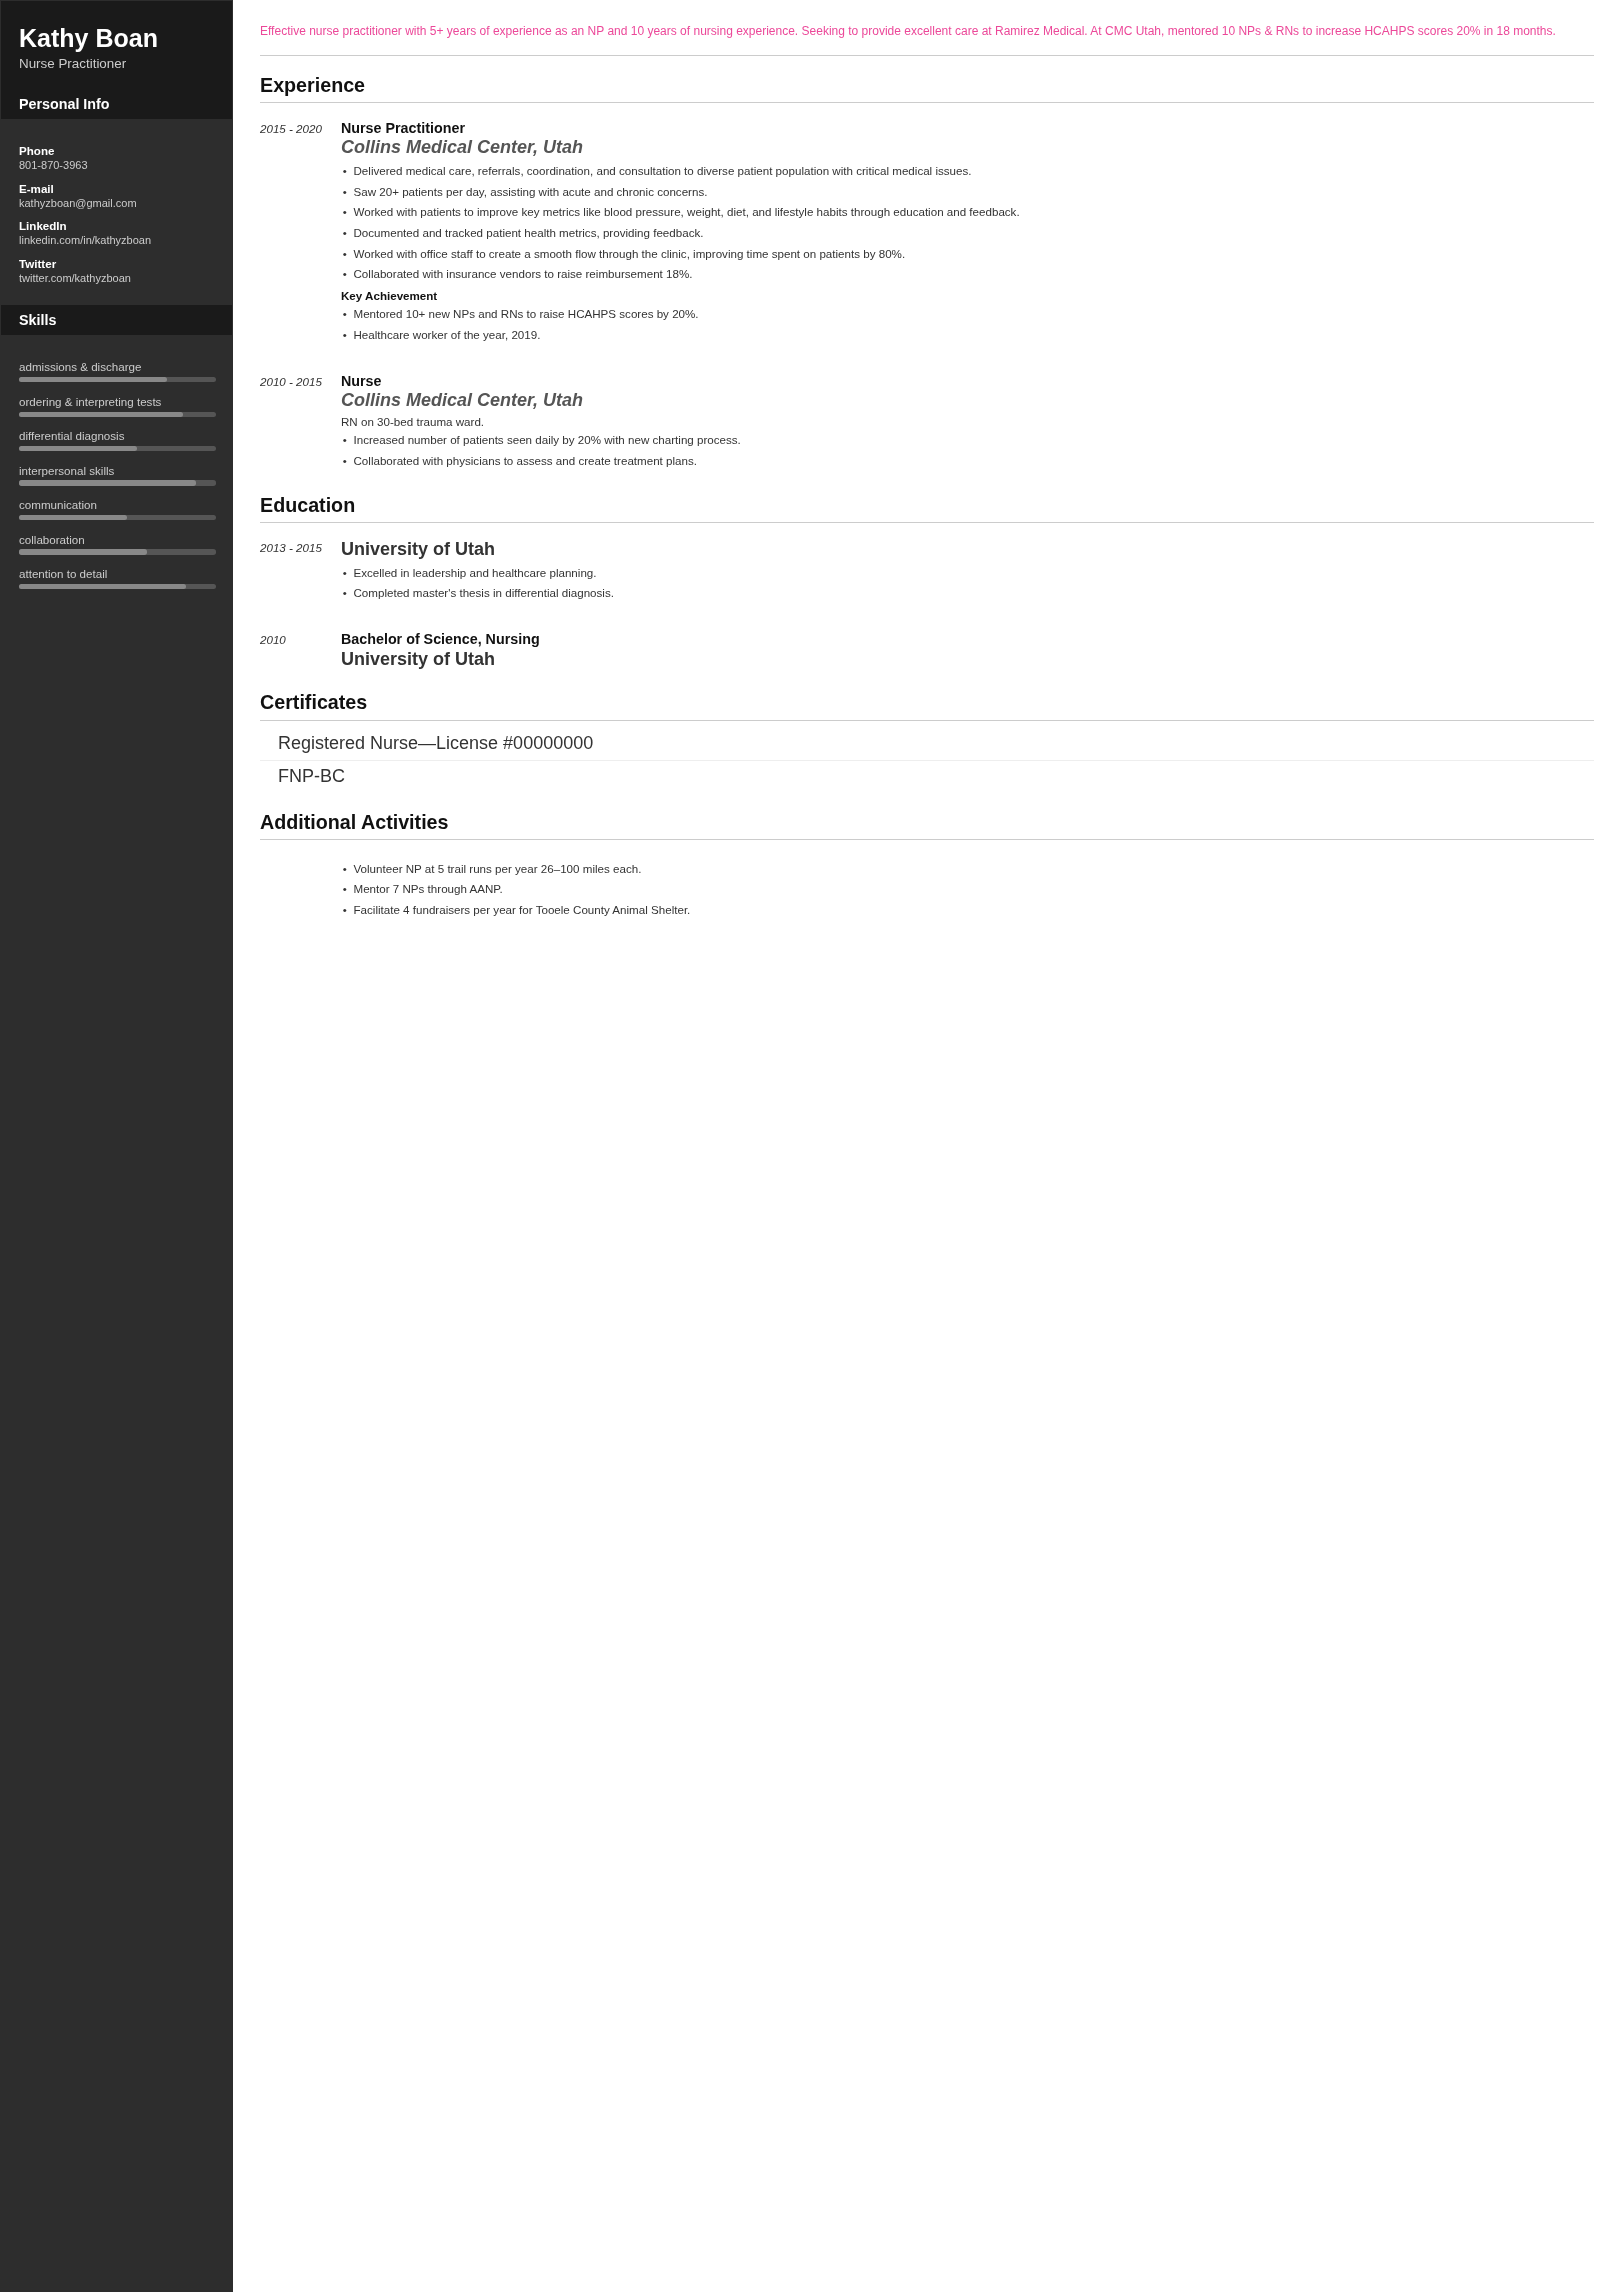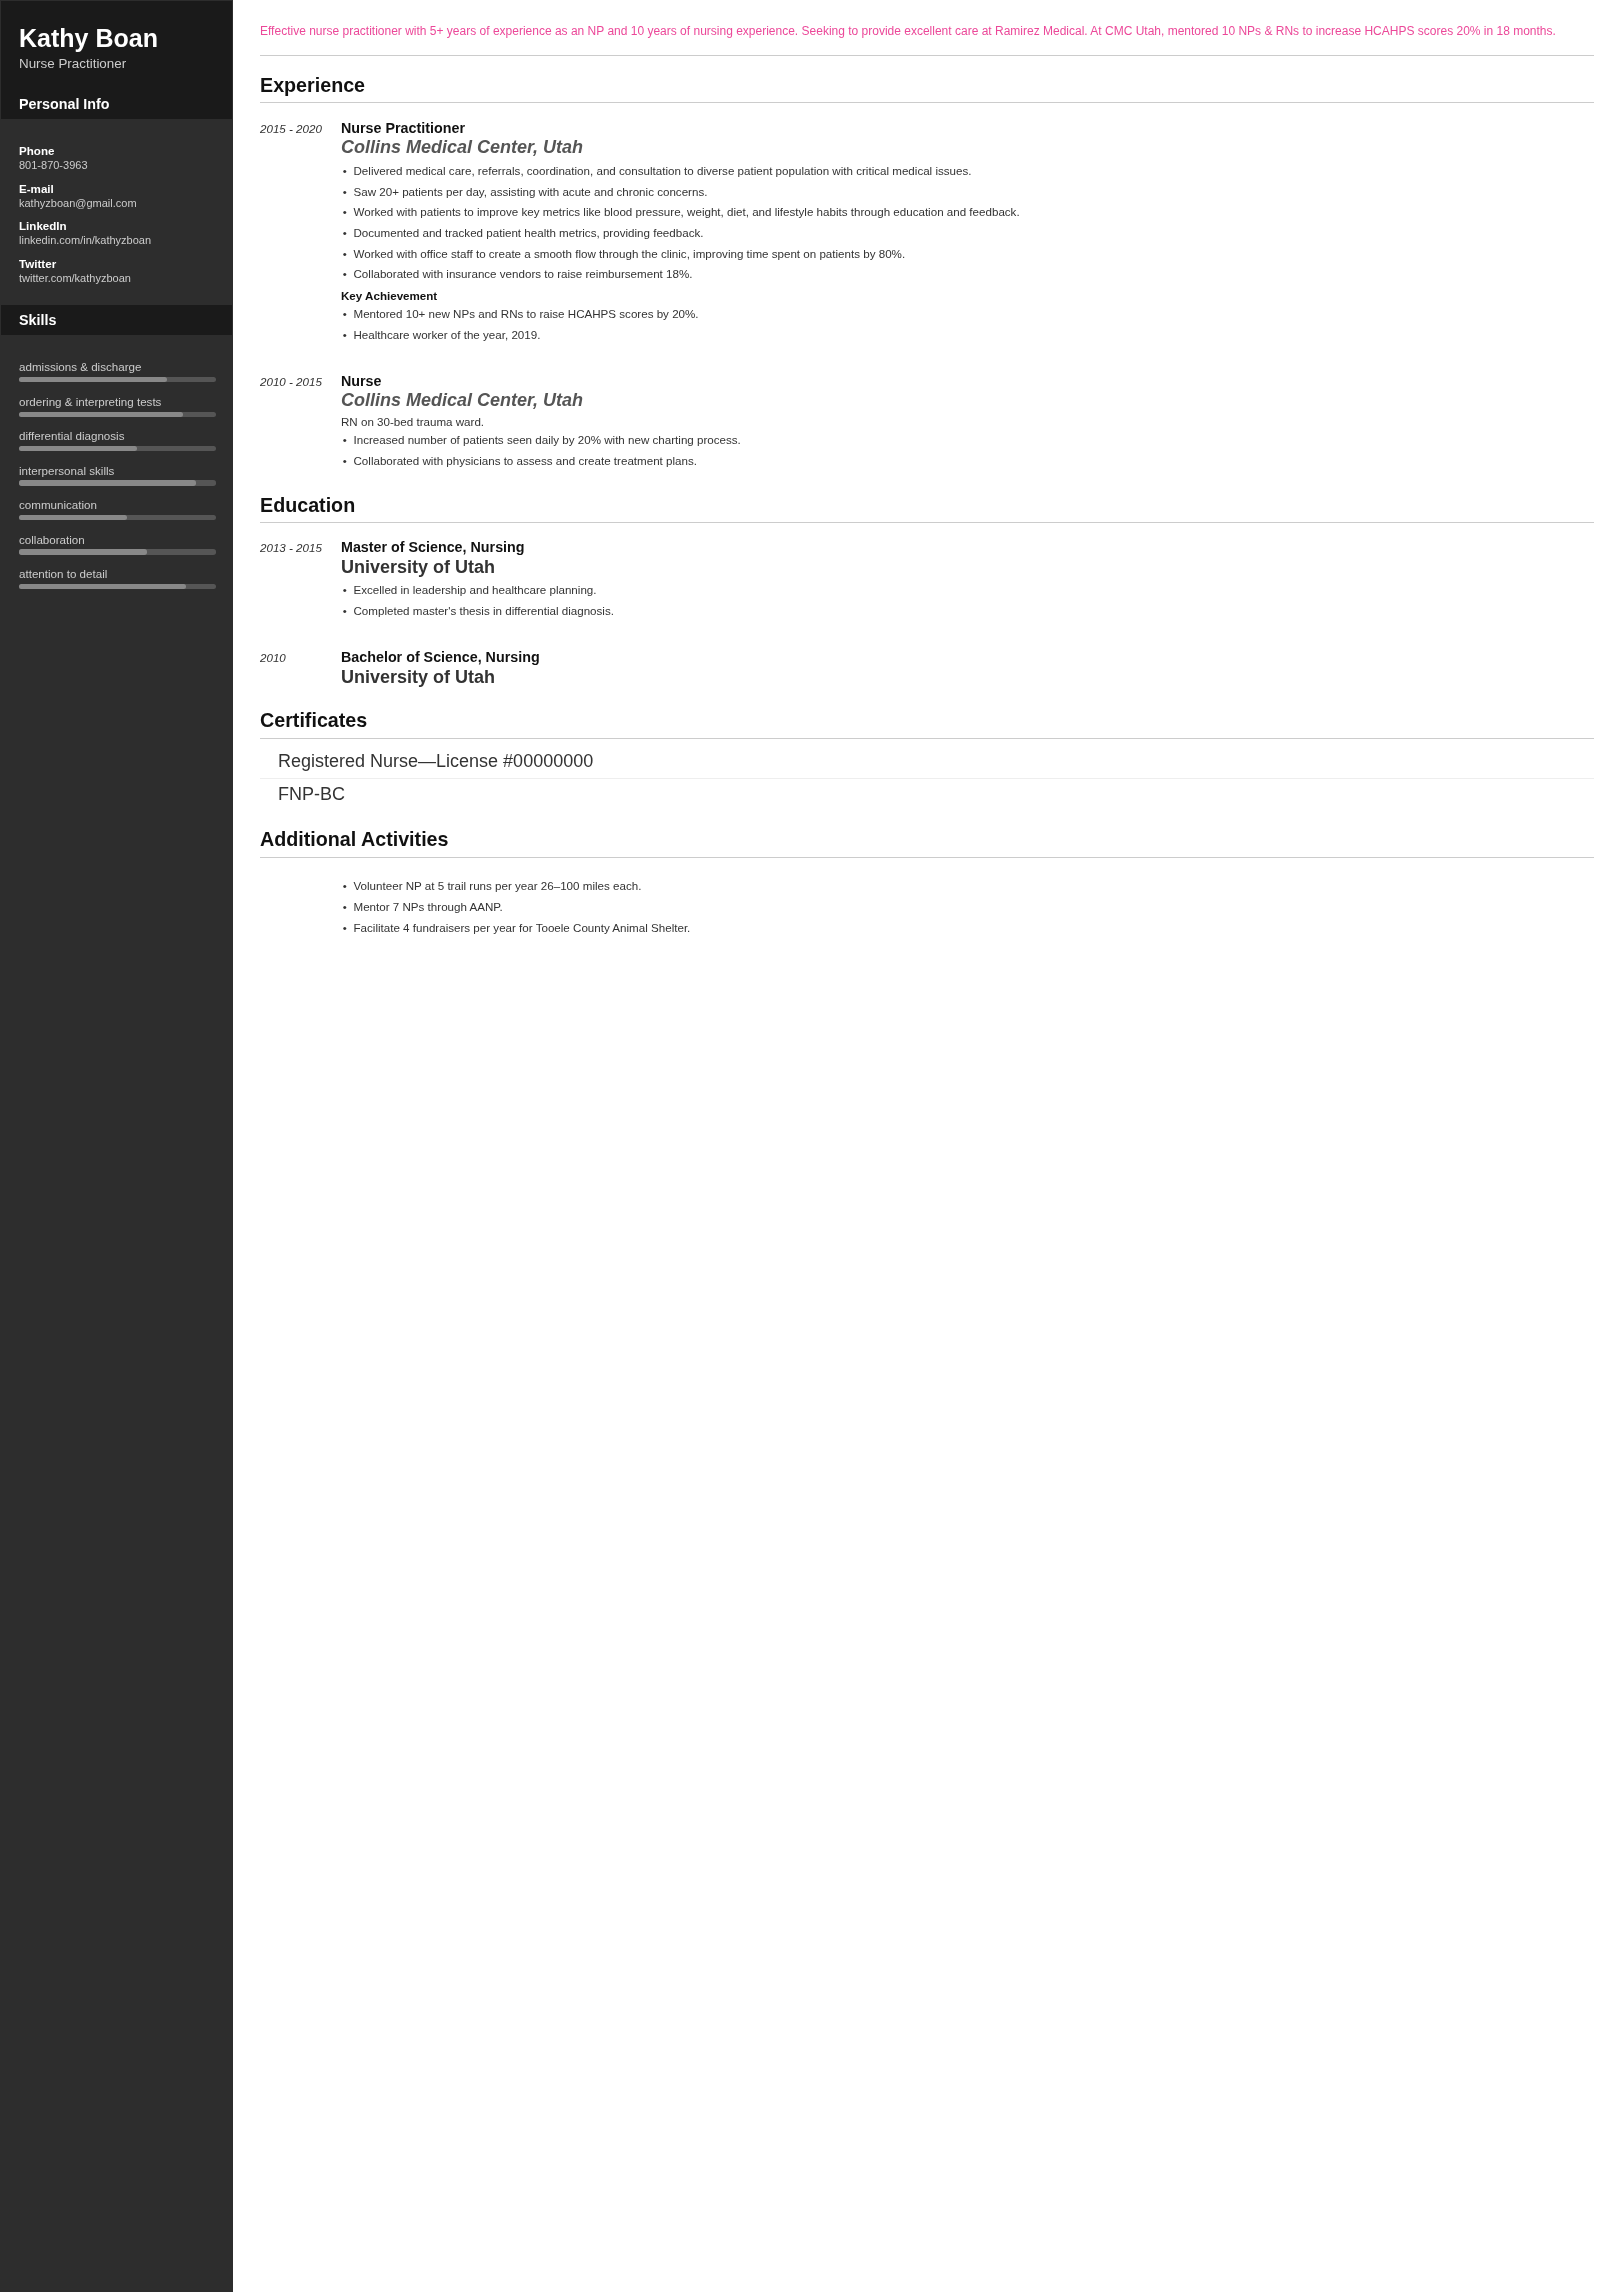--- a/index.html
+++ b/index.html
@@ -325,21 +325,20 @@
         </div>
       </div>
   </div>
 
   <div class="section">
     <div class="section-title">Education</div>
     <div id="education-container">
         <div class="entry">
       <div class="entry-date">2013 - 2015</div>
       <div class="entry-content">
-        <div class="entry-job-title">Master of Science, Nursing</div>
         <div class="entry-company" style="font-style:normal;color:#333;">University of Utah</div>
         <ul class="entry-bullets">
               <li>Excelled in leadership and healthcare planning.</li>
               <li>Completed master's thesis in differential diagnosis.</li>
             </ul>
       </div>
         </div>
         <div class="entry">
       <div class="entry-date">2010</div>
       <div class="entry-content">

